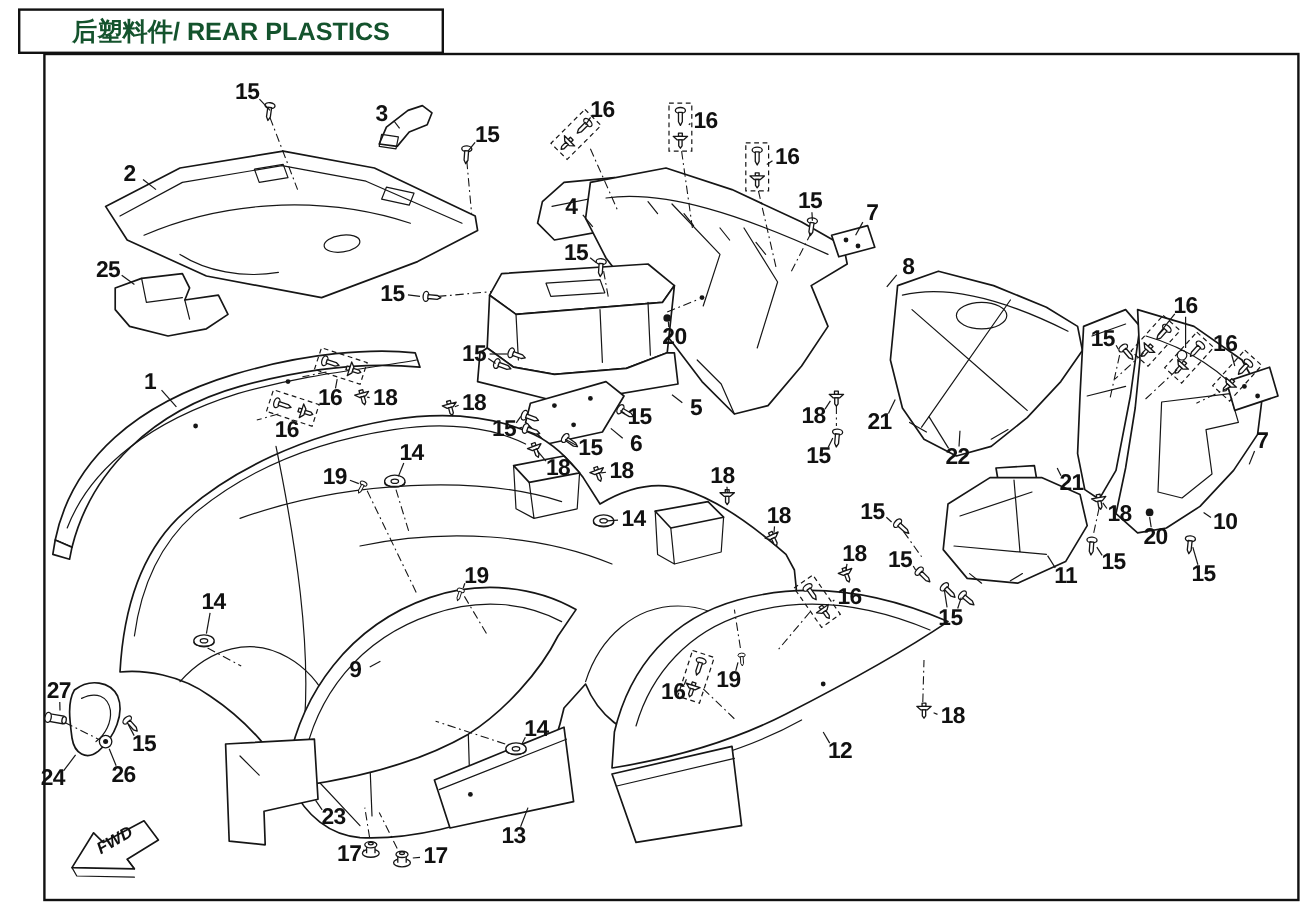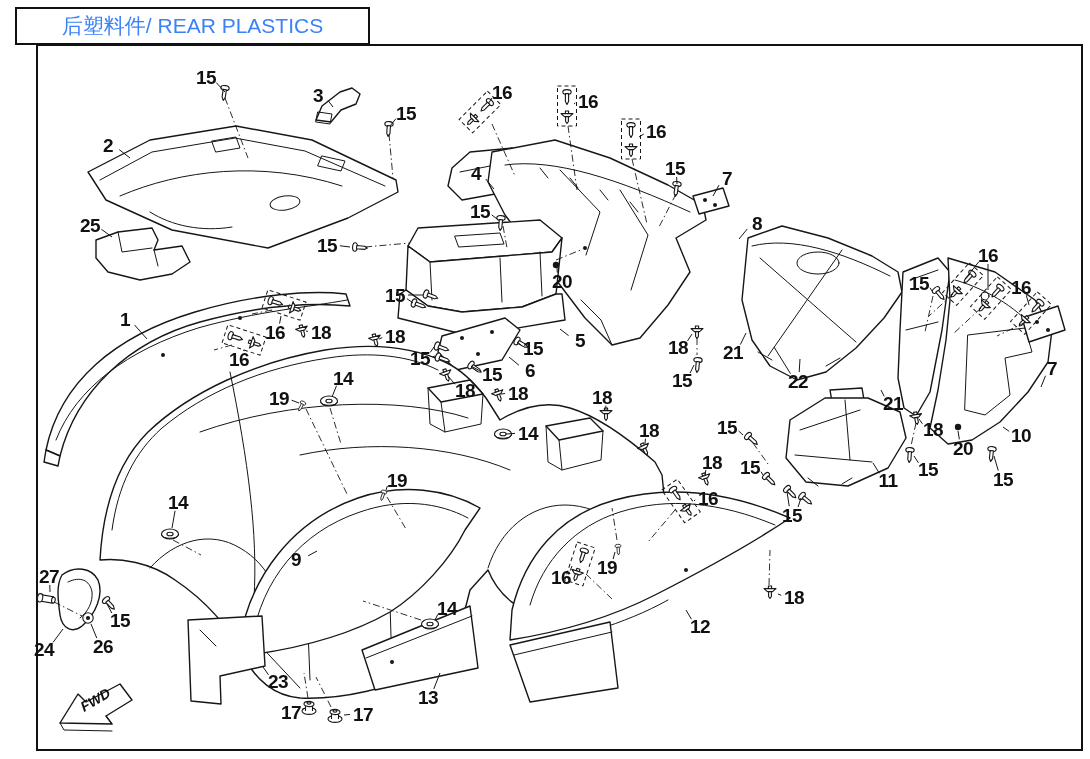--- a/index.html
+++ b/index.html
@@ -10,21 +10,21 @@
   .inner{fill:none;stroke:#161616;stroke-width:1;stroke-linejoin:round;stroke-linecap:round;}
   .fast{fill:#ffffff;stroke:#161616;stroke-width:1.1;stroke-linejoin:round;}
   .fill{fill:#161616;stroke:none;}
   .axis{stroke:#161616;stroke-width:0.9;fill:none;stroke-dasharray:7 3 1.5 3;}
   .dashbox{fill:none;stroke:#161616;stroke-width:1;stroke-dasharray:4 3;}
   .leader{stroke:#161616;stroke-width:1;fill:none;}
   .callout-label{font-family:"Liberation Sans",sans-serif;font-weight:bold;font-size:19px;
                  letter-spacing:-0.5px;fill:#111;}
   #title-box{position:absolute;left:15px;top:7px;width:351px;height:34px;border:2px solid #111;
              background:#fff;display:flex;align-items:center;justify-content:center;z-index:5;}
-  #title-box span{font-size:21px;font-weight:normal;color:#3b82f6;white-space:nowrap;}
+  #title-box span{font-size:21px;font-weight:bold;color:#14532d;white-space:nowrap;}
   .fwd-text{font-family:"Liberation Sans",sans-serif;font-weight:bold;font-style:italic;
             font-size:14px;fill:#111;}
 </style>
 </head>
 <body>
 
 <div id="stage">
 
   <div id="title-box">
     <span>后塑料件/ REAR PLASTICS</span>

